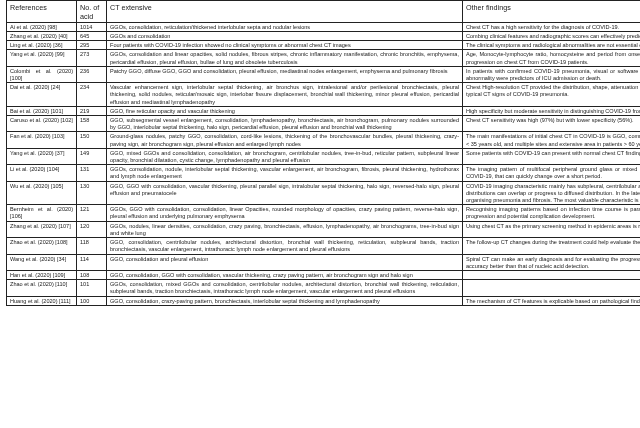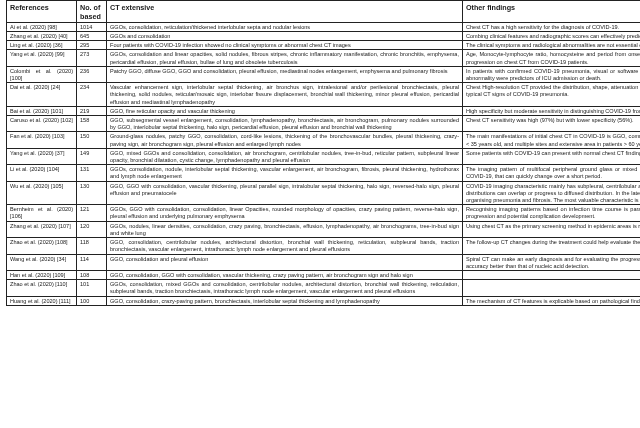--- a/index.html
+++ b/index.html
@@ -1,20 +1,20 @@
 <!DOCTYPE html>
 <html><head>
 <meta charset="utf-8">
 <style>
   html, body { margin: 0; padding: 0; background: #ffffff; }
   body { width: 640px; height: 428px; overflow: hidden; position: relative; font-family: "Liberation Sans", sans-serif; color: #1a1a1a; }
   .clip { position: absolute; left: 0; top: 0; width: 640px; height: 428px; overflow: hidden; }
   table.t { position: absolute; left: 6px; top: 0px; width: 728px; border-collapse: collapse; table-layout: fixed; font-size: 5.55px; line-height: 7.2px; }
   table.t td, table.t th { border: 0.8px solid #222; vertical-align: top; padding: 1px 3px 0 3px; text-align: left; }
-  table.t th { font-weight: bold; font-size: 7.2px; line-height: 9.4px; padding-top: 2px; padding-bottom: 0; }
+  table.t th { font-weight: normal; font-size: 7.2px; line-height: 9.4px; padding-top: 2px; padding-bottom: 0; }
   table.t td.just, table.t td.other { text-align: justify; }
   col.c-ref { width: 70px; }
   col.c-n { width: 30px; }
   col.c-ct { width: 356px; }
   col.c-other { width: 272px; }
   td.ref { color: #222; }
   td.other { border-left: 2.4px solid #555; }
   th.other { border-left: 2.4px solid #555; }
   td.ct { border-left: 2.2px solid #444; }
   th.ct { border-left: 2.2px solid #444; }
@@ -26,21 +26,21 @@
   <table class="t">
     <colgroup>
       <col class="c-ref">
         <col class="c-n">
         <col class="c-ct">
         <col class="c-other">
     </colgroup>
     <thead>
       <tr>
         <th>References</th>
-        <th>No. of based</th>
+        <th>No. of acid</th>
         <th class="ct">CT extensive</th>
         <th class="other">Other findings</th>
       </tr>
     </thead>
     <tbody>
       <tr>
           <td class="ref just">Ai et al. (2020) [98]</td>
           <td>1014</td>
           <td class="ct just">GGOs, consolidation, reticulation/thickened interlobular septa and nodular lesions</td>
           <td class="other">Chest CT has a high sensitivity for the diagnosis of COVID-19.</td>

